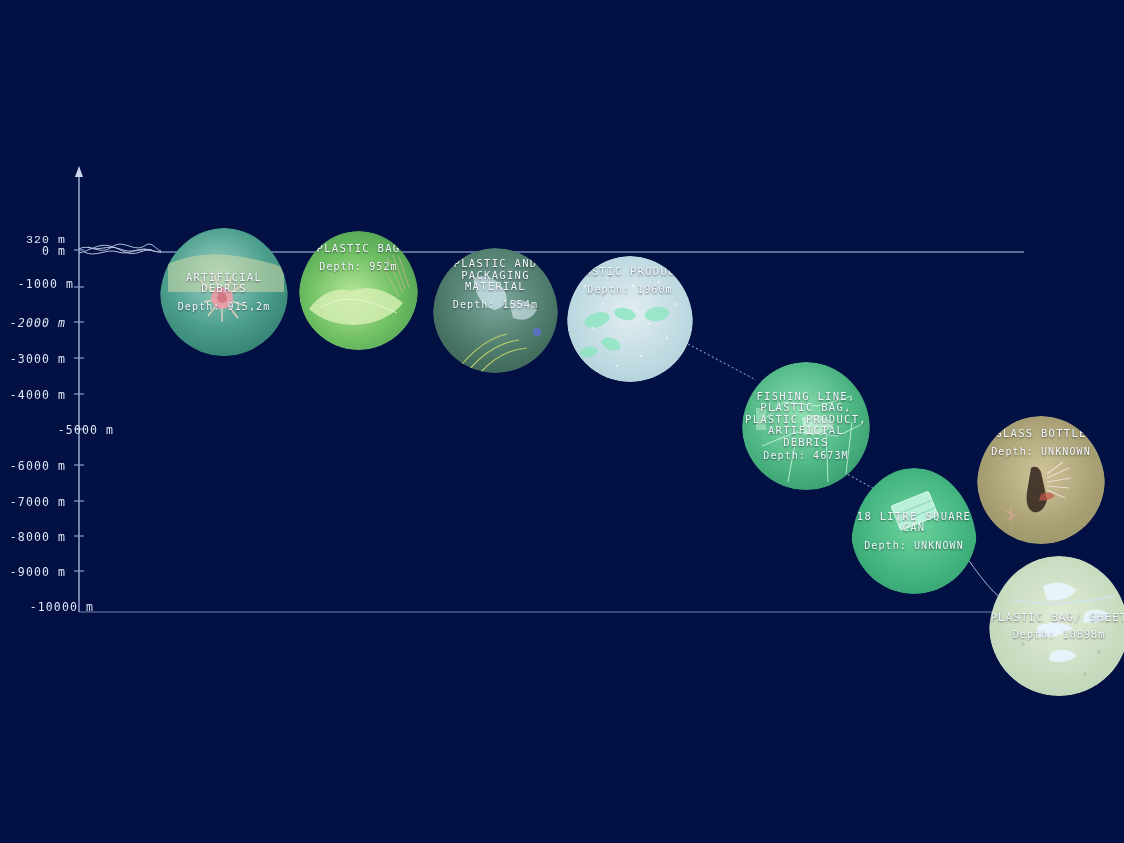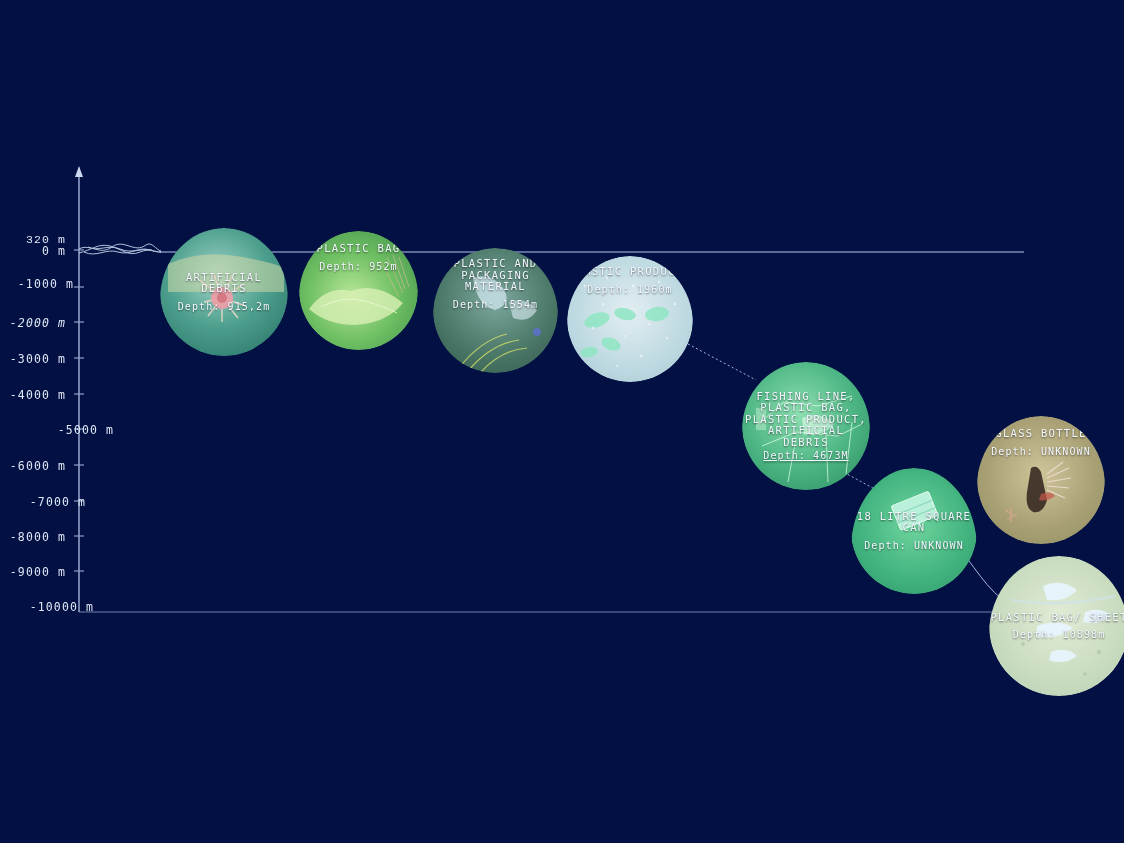--- a/index.html
+++ b/index.html
@@ -169,21 +169,21 @@
   </svg>
 
   <div class="tick-label" style="left:0px; top:233px;font-family:Liberation Mono, monospace;">320 m</div>
   <div class="tick-label" style="left:0px; top:244px;">0 m</div>
   <div class="tick-label" style="left:0px; top:277px;margin-left:8px;">-1000 m</div>
   <div class="tick-label" style="left:0px; top:316px;font-style:italic;">-2000 m</div>
   <div class="tick-label" style="left:0px; top:352px;">-3000 m</div>
   <div class="tick-label" style="left:0px; top:388px;">-4000 m</div>
   <div class="tick-label" style="left:0px; top:423px;margin-left:48px;">-5000 m</div>
   <div class="tick-label" style="left:0px; top:459px;">-6000 m</div>
-  <div class="tick-label" style="left:0px; top:495px;padding-left:20px;">-7000 m</div>
+  <div class="tick-label" style="left:0px; top:495px;">-7000 m</div>
   <div class="tick-label" style="left:0px; top:530px;">-8000 m</div>
   <div class="tick-label" style="left:0px; top:565px;">-9000 m</div>
   <div class="tick-label" style="left:0px; top:600px;padding-left:28px;">-10000 m</div>
 
   <div class="bubble" style="left:160px; top:228px; width:128px; height:128px; padding-bottom:16px;">
     <svg class="bubble-img" viewBox="0 0 128 128">
       <circle cx="64" cy="64" r="64" fill="url(#g-debris)"></circle>
       <path d="M8,36 Q40,22 76,28 T124,40 L124,64 L8,64 Z" fill="#cfd9a8" opacity="0.55"></path>
       <g stroke="#f0d9c8" stroke-width="1.4" opacity="0.9" fill="none">
         <path d="M62,70 L40,52"></path>
@@ -284,21 +284,21 @@
         <path d="M104,112 L110,60"></path>
       </g>
       <path d="M60,56 Q78,48 92,62 Q80,76 62,72 Z" fill="#e6fff0" opacity="0.6"></path>
       <rect x="14" y="46" width="10" height="22" fill="#bff0d2" opacity="0.5"></rect>
     </svg>
     <div class="bubble-caption">
       <div class="bubble-title">FISHING LINE,
 PLASTIC BAG,
 PLASTIC PRODUCT,
 ARTIFICIAL DEBRIS</div>
-      <div class="bubble-depth" style="margin-top:2px;text-decoration:underline;">Depth: 4673M</div>
+      <div class="bubble-depth" style="margin-top:2px;">Depth: 4673M</div>
     </div>
   </div>
 
   <div class="bubble" style="left:851px; top:468px; width:126px; height:126px; padding-bottom:36px;">
     <svg class="bubble-img" viewBox="0 0 126 126">
       <circle cx="63" cy="63" r="63" fill="url(#g-can)"></circle>
       <g transform="rotate(-22 63 44)">
         <rect x="44" y="30" width="40" height="26" rx="2" fill="#bff2de" opacity="0.95"></rect>
         <rect x="44" y="30" width="40" height="26" rx="2" fill="none" stroke="#e9fff5" stroke-width="1"></rect>
         <line x1="44" y1="40" x2="84" y2="40" stroke="#8fd9bd" stroke-width="1.2"></line>

